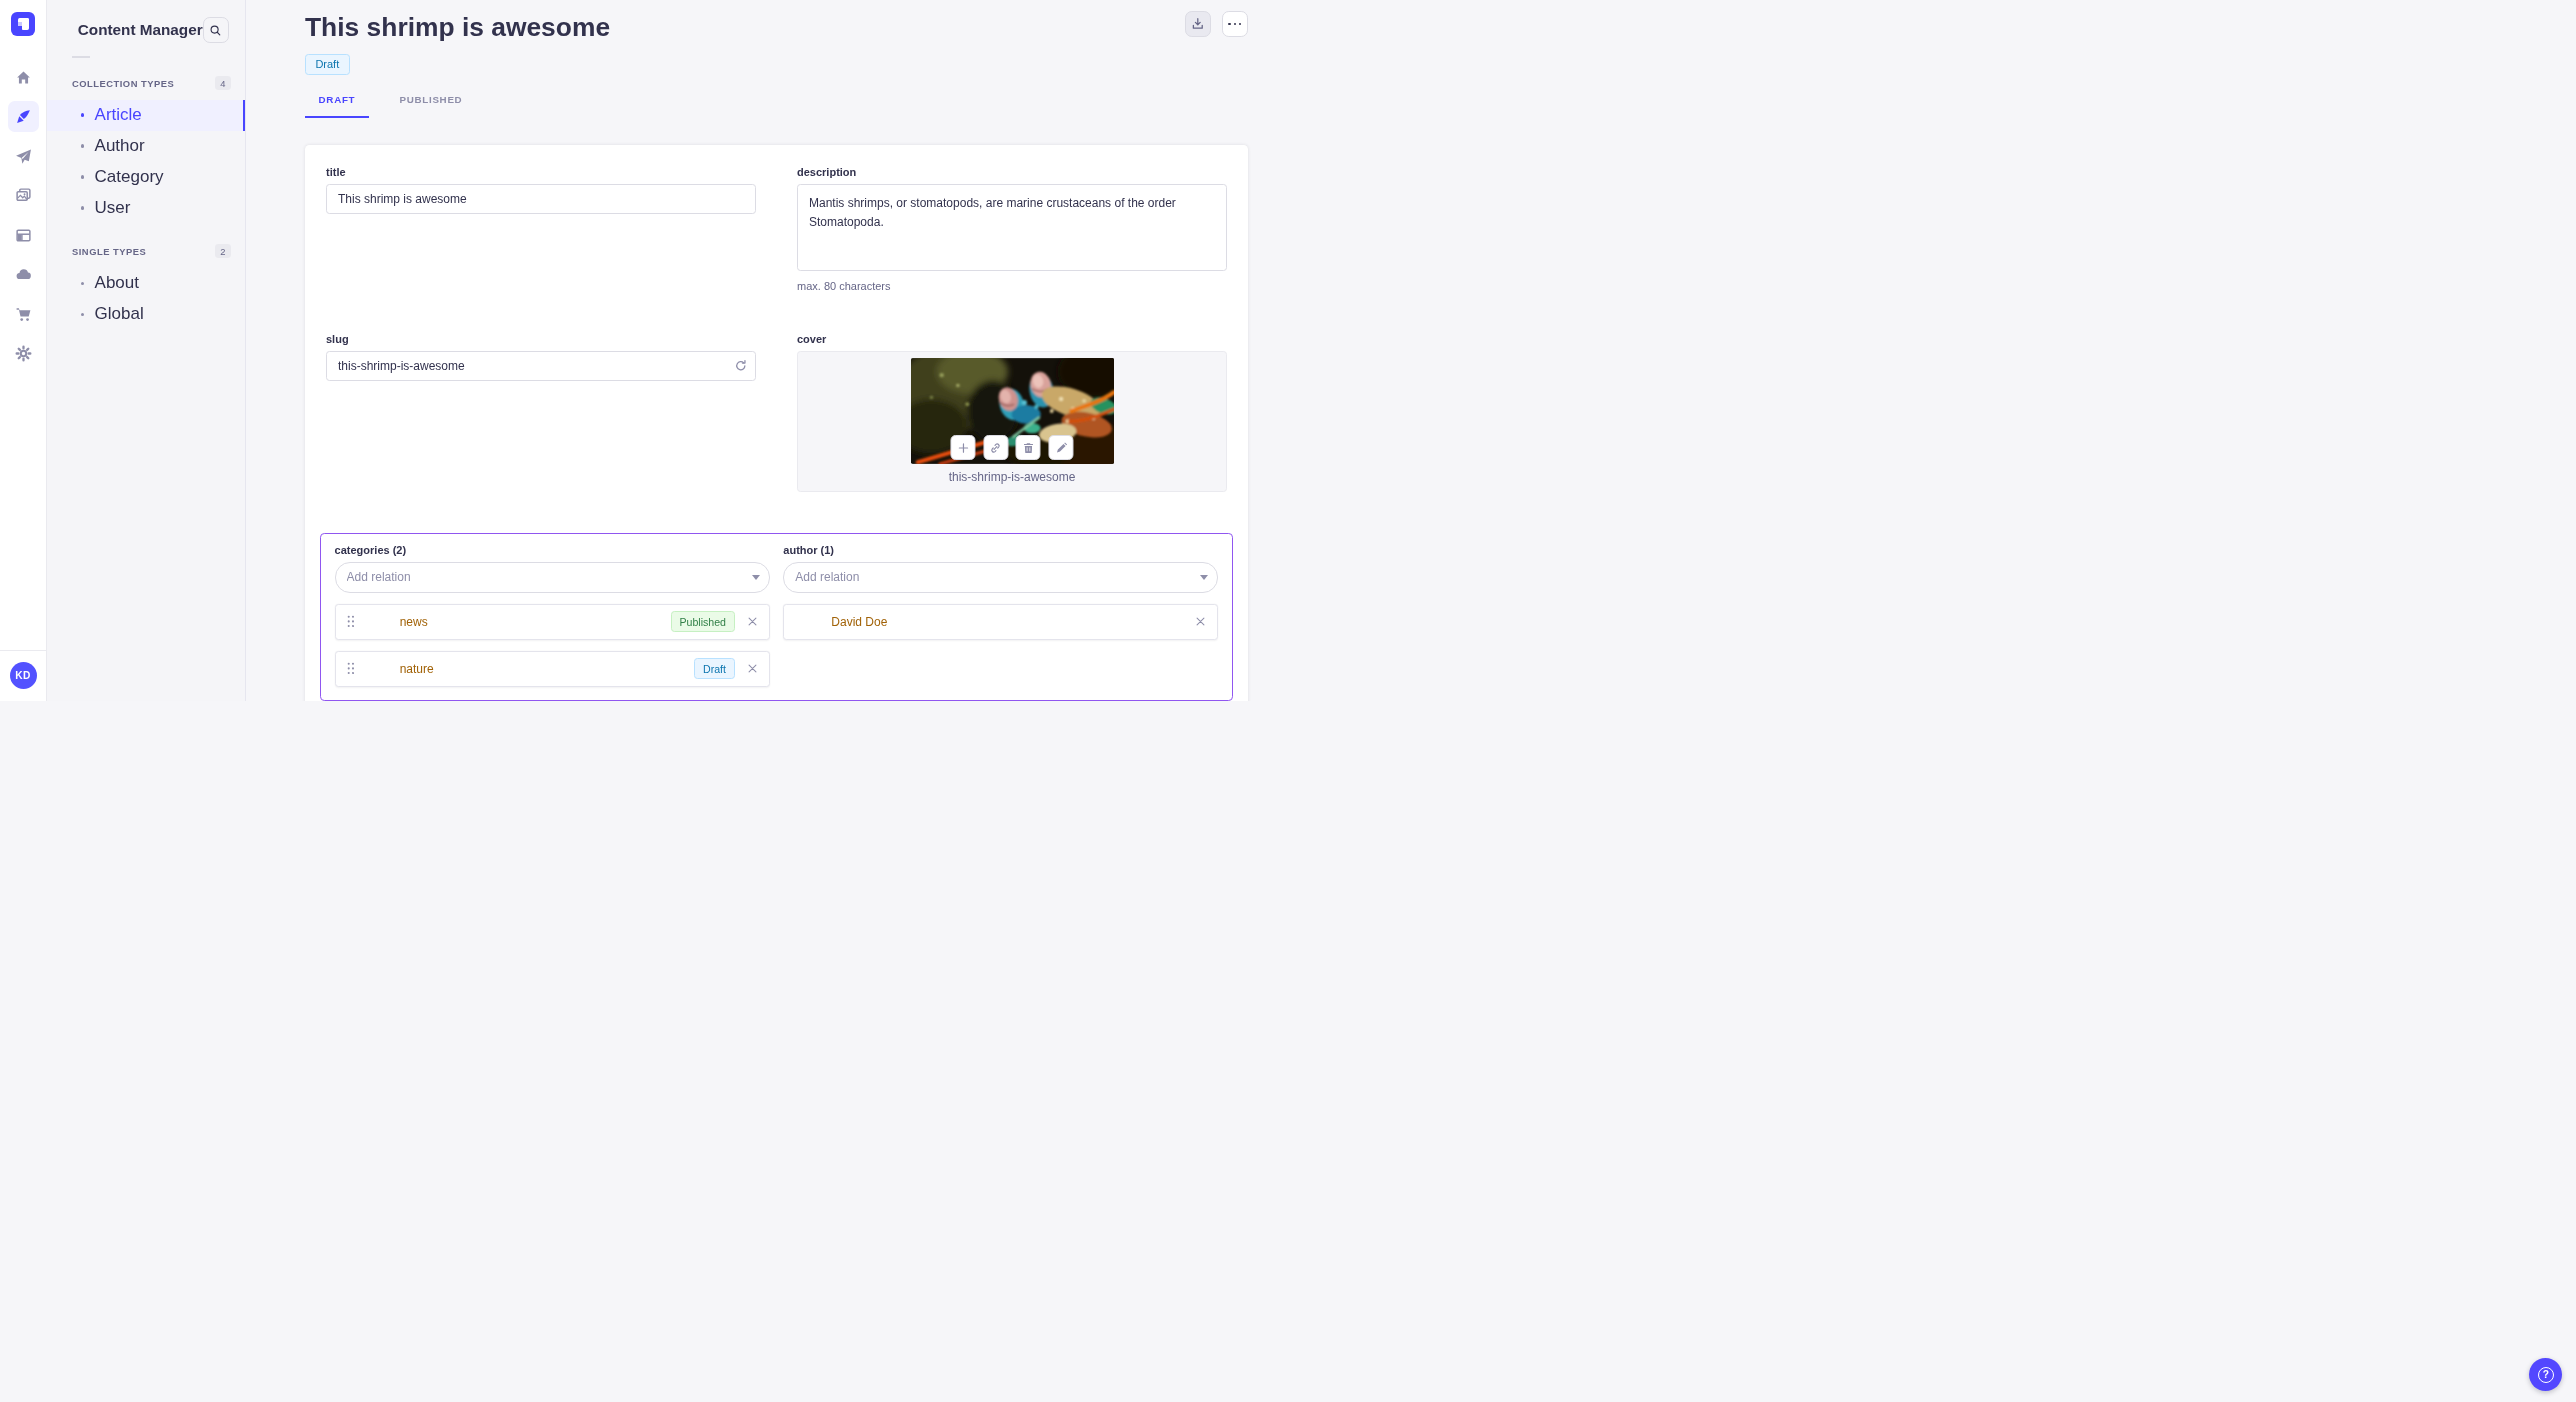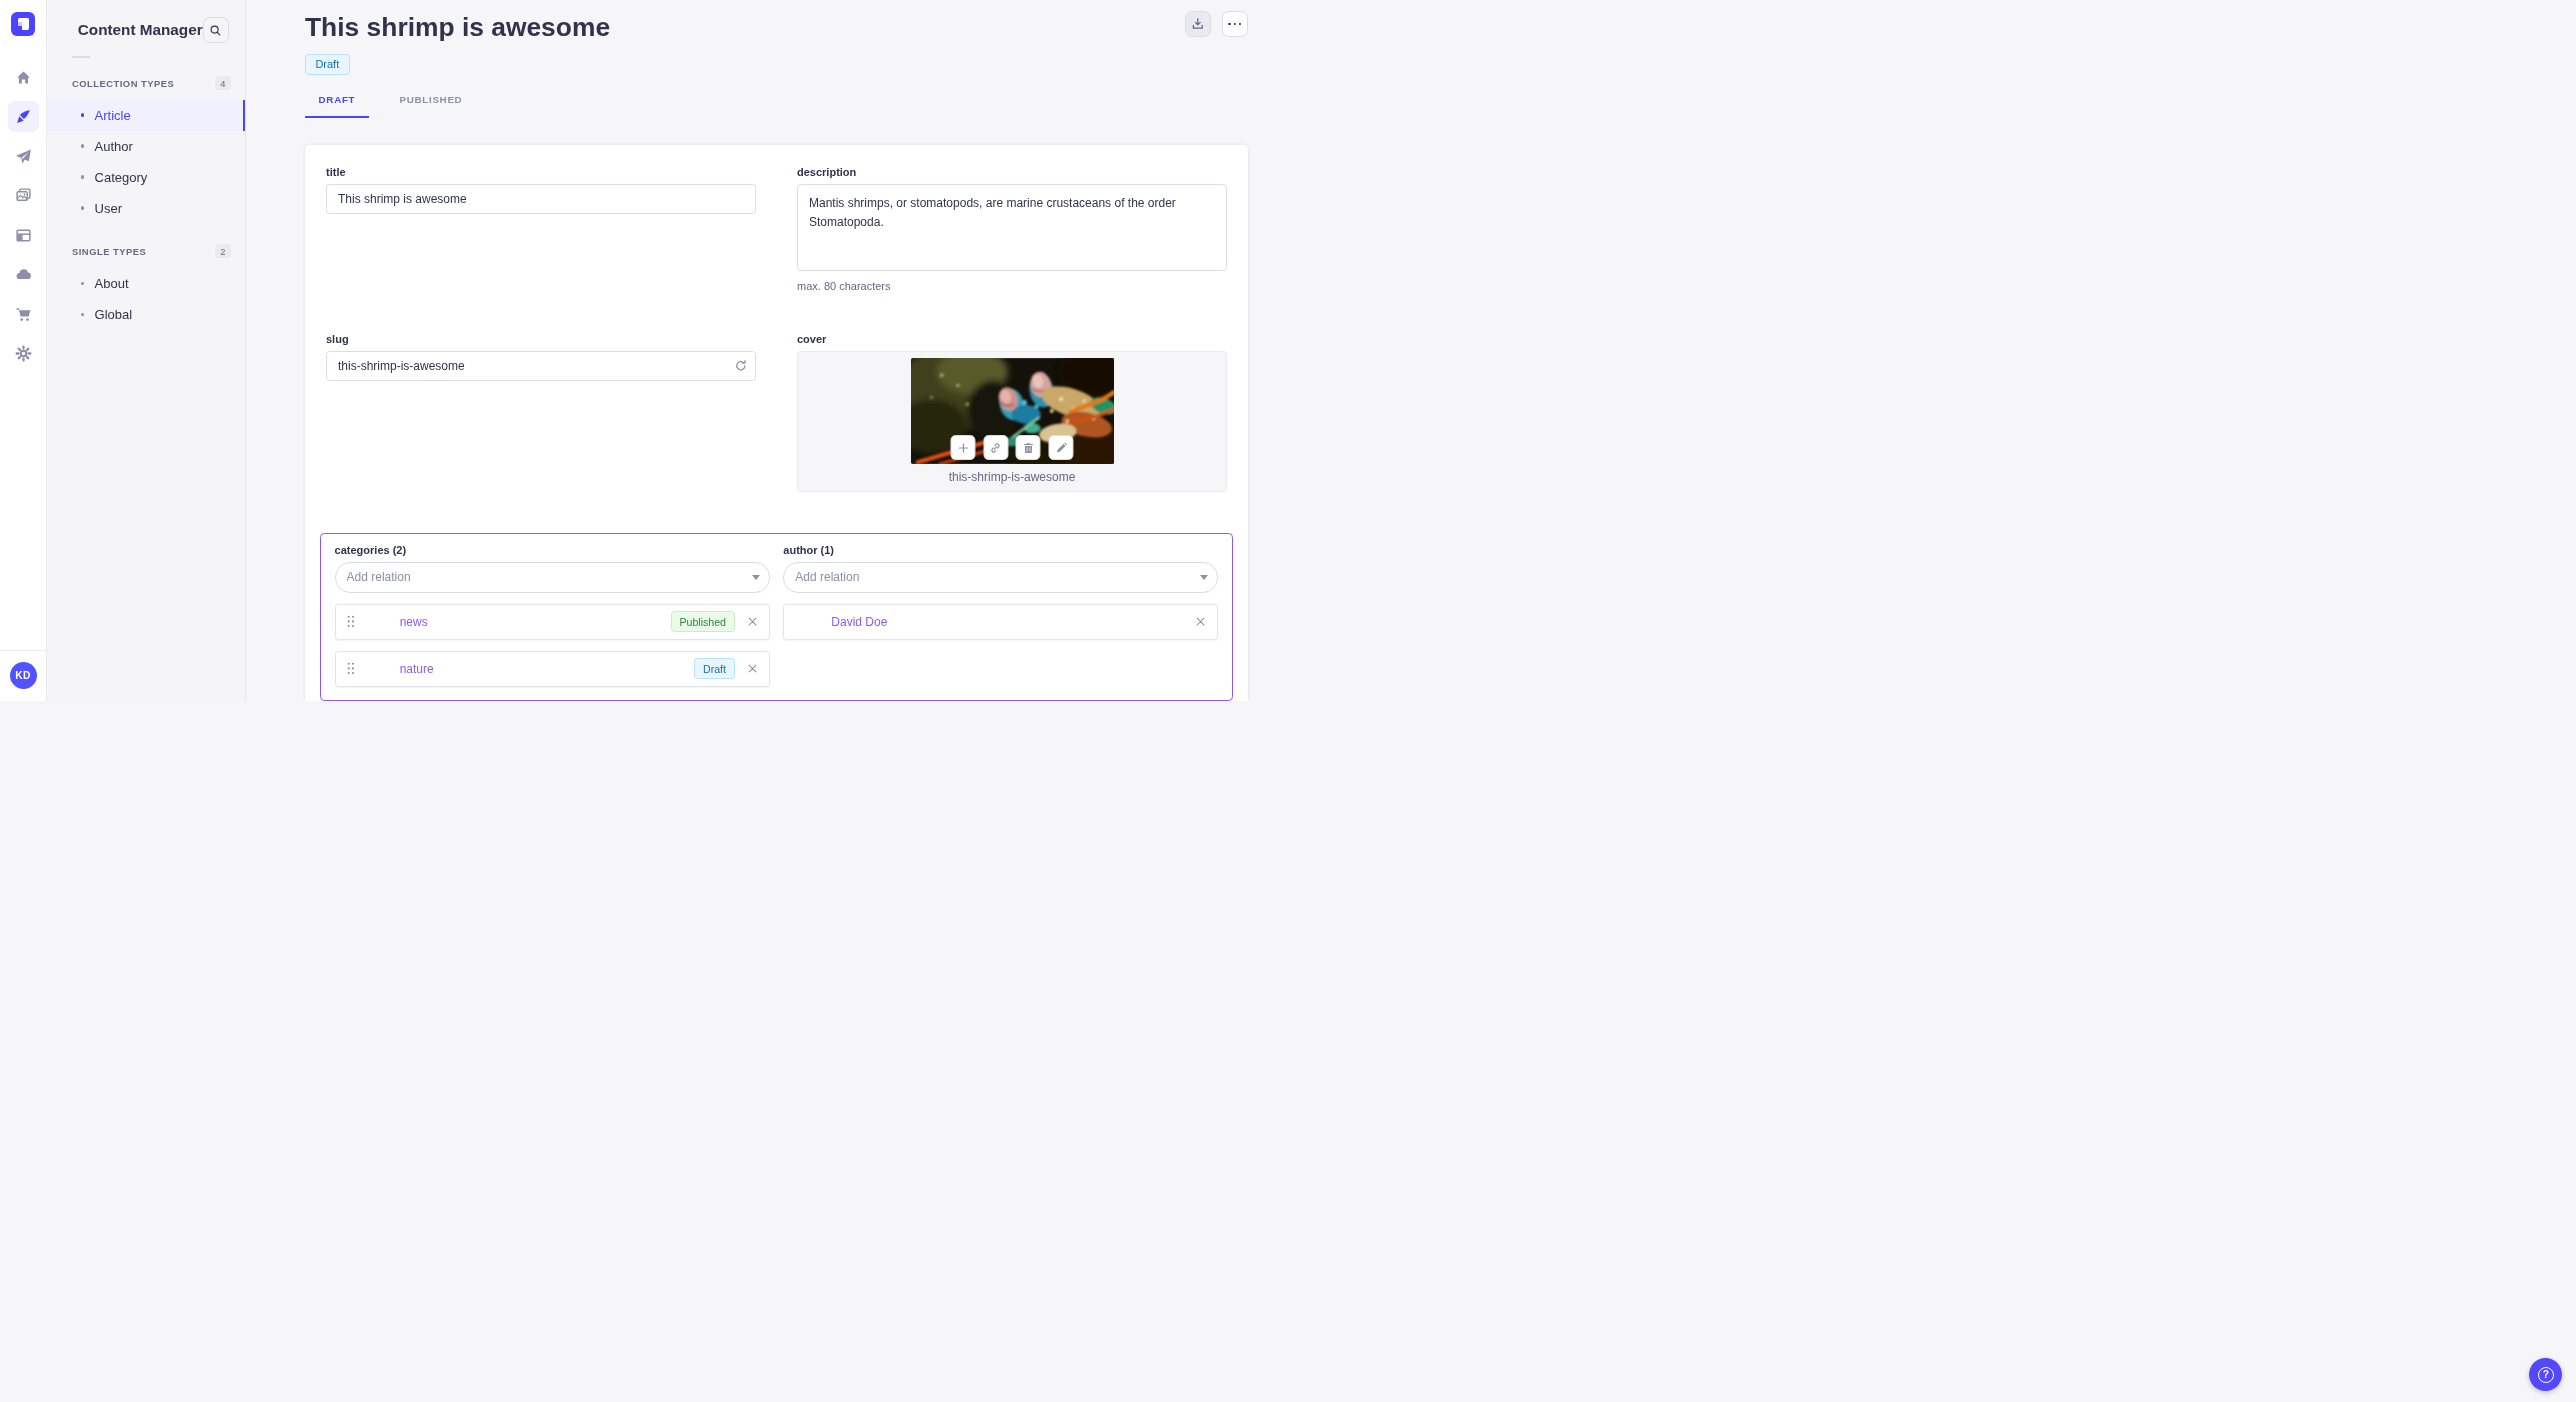--- a/index.html
+++ b/index.html
@@ -21,21 +21,21 @@
 
   
   .subnav { width:199px; background:#f5f5f8; border-right:0.9px solid #e6e6ef; flex-shrink:0; display:flex; flex-direction:column; }
   .subnav-head { display:flex; align-items:center; justify-content:center; padding:17px 10.2px 0 25px; }
   .subnav-title { font-size:15.3px; font-weight:bold; color:#32324d; }
   .search-btn { width:26.4px; height:26.4px; border:0.9px solid #dcdce4; border-radius:6.8px; background:transparent; display:flex; align-items:center; justify-content:center; color:#32324d; cursor:pointer; }
   .subnav-dash { width:18px; height:1.7px; background:#dcdce4; margin:12.8px 0 18px 25px; }
   .section-head { display:flex; align-items:center; justify-content:space-between; padding:0 14.5px 0 25px; margin-bottom:9.4px; }
   .section-label { font-size:9.4px; font-weight:bold; letter-spacing:0.5px; color:#666687;text-align:right; }
   .section-count { background:#eaeaef; color:#666687; font-size:9.4px; border-radius:3.4px; padding:1.7px 5.1px; }
-  .subnav-item { height:31px; display:flex; align-items:center; padding-left:34px; font-size:13px; color:#32324d; cursor:pointer; position:relative; }
+  .subnav-item { height:31px; display:flex; align-items:center; padding-left:34px; font-size:17px; color:#32324d; cursor:pointer; position:relative; }
   .subnav-item .dot { width:3.4px; height:3.4px; border-radius:50%; background:#8e8ea9; margin-right:10.2px; }
   .subnav-item.active { background:#f0f0ff; color:#4945ff; font-weight:500; }
   .subnav-item.active .dot { background:#4945ff; }
   .subnav-item.active::after { content:""; position:absolute; right:0; top:0; bottom:0; width:1.7px; background:#4945ff; }
   .section-gap { height:20.4px; }
 
   
   .main { flex:1; position:relative; padding:12px 40px 0 59px; overflow:hidden; }
   .page-title { font-size:26.4px; font-weight:bold; color:#32324d; line-height:1.2; }
   .head-actions { position:absolute; top:11px; right:40px; display:flex; gap:10.2px; }
@@ -70,21 +70,21 @@
   .cover-caption { font-size:12px; color:#666687; margin-top:6px; }
 
   .relations-section { grid-column:1 / -1; border:1.7px solid #9056f0; border-radius:4.3px; margin:0 -6px; padding:9.4px 13.6px 12.8px; }
   .relations-grid { display:grid; grid-template-columns:1fr 1fr; column-gap:13.6px; }
   .combobox { position:relative; }
   .combobox input { width:100%; height:31px; border:0.9px solid #dcdce4; border-radius:15px; background:#fff; padding:0 25.6px 0 11px; font-size:12px; color:#32324d; font-family:"Liberation Sans", sans-serif; outline:none; }
   .combobox input::placeholder { color:#8e8ea9; opacity:1; }
   .chevron { position:absolute; right:10.2px; top:12.8px; width:0; height:0; border-left:4.3px solid transparent; border-right:4.3px solid transparent; border-top:5.1px solid #8e8ea9; }
   .rel-row { height:36px; border:0.9px solid #e4e4ec; border-radius:3.4px; background:#fff; display:flex; align-items:center; padding:0 11px; margin-top:11px; box-shadow:0 0.9px 1.7px rgba(33,33,52,.06); }
   .drag { color:#8e8ea9; display:flex; cursor:grab; margin-right:9.4px; }
-  .rel-name { font-size:12px; color:#8b5cf6; cursor:pointer;padding-left:36px; }
+  .rel-name { font-size:12px; color:#a16207; cursor:pointer;padding-left:36px; }
   .rel-spacer { flex:1; }
   .badge { font-size:10.6px; font-weight:500; padding:3.4px 7.7px; border-radius:3.4px; }
   .badge-published { color:#328048; background:#eafbe7; border:0.9px solid #c6f0c2; }
   .badge-draft { color:#0c75af; background:#eaf5ff; border:0.9px solid #b8e1ff; }
   .x-btn { border:none; background:transparent; color:#8e8ea9; margin-left:12px; display:flex; cursor:pointer; }
 
   .entry-panel { width:227px; flex-shrink:0; background:#ffffff; border-radius:4.3px; box-shadow:0 0.9px 3.4px rgba(33,33,52,.12); padding:17px 20.4px 20.4px; }
   .entry-title { font-size:10.2px; font-weight:bold; letter-spacing:0.4px; color:#32324d; }
   .entry-row { display:flex; gap:7.7px; margin-top:12.8px; }
   .publish-btn { flex:1; height:29px; background:#4945ff; color:#fff; border:none; border-radius:3.4px; font-size:12px; font-weight:bold; font-family:"Liberation Sans", sans-serif; cursor:pointer; }

